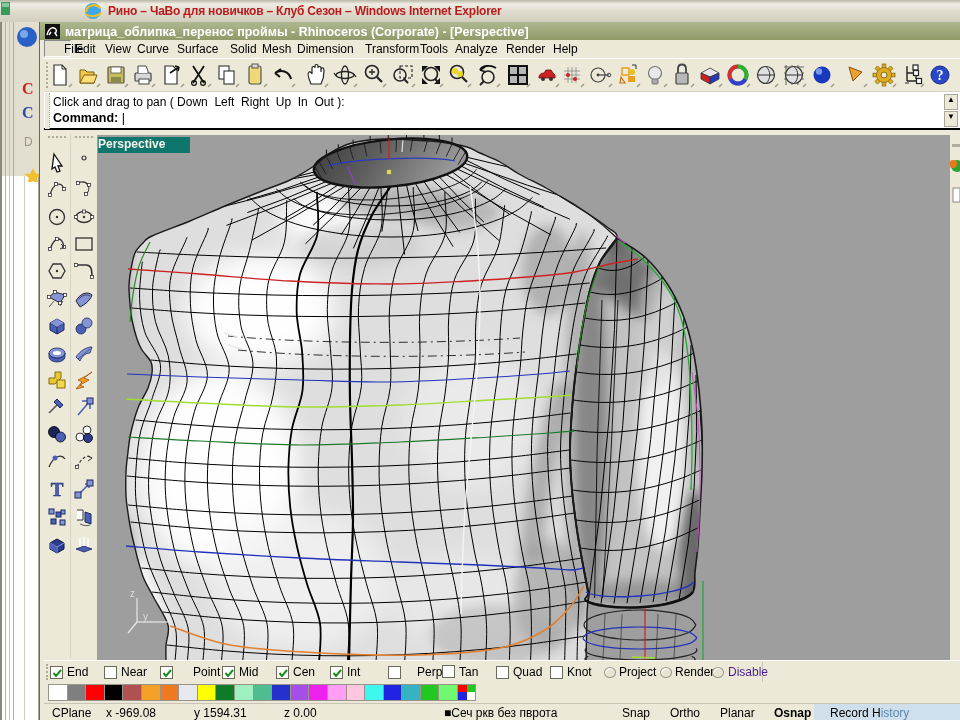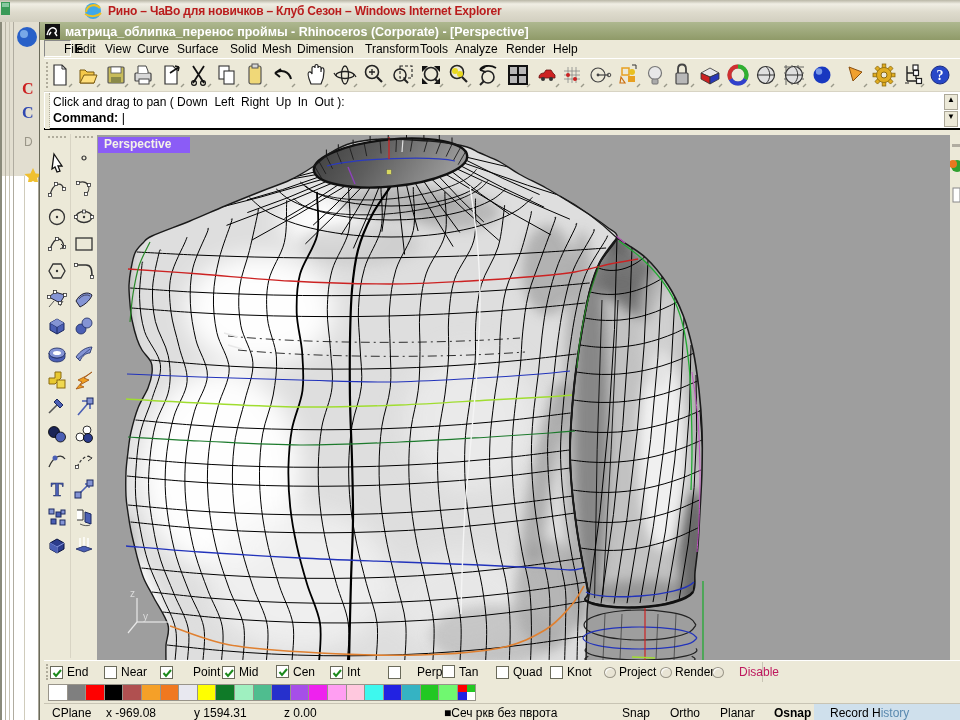--- a/index.html
+++ b/index.html
@@ -619,21 +619,21 @@
 <path d="M586,592 C600,601 680,597 694,582" stroke="#2233bb" stroke-width="1.4" fill="none"></path>
 <path d="M560,196 Q590,212 617,238" stroke="#1a1a1a" stroke-width="1.2" fill="none"></path>
 <g stroke="#e8e8e8" stroke-width="1.2" fill="none">
 <path d="M137,622 L137,598"></path>
       <path d="M137,622 L168,622"></path>
       <path d="M137,622 L128,633"></path>
 </g>
 <text x="130" y="597" font-family="Liberation Sans, sans-serif" font-size="10" fill="#dcdcdc">z</text>
 <text x="143" y="620" font-family="Liberation Sans, sans-serif" font-size="10" fill="#dcdcdc">y</text>
 </svg>
-<div class="abs" style="left:98px;top:137px;width:92px;height:16px;background:#8b5cf6;color:#f4f2e8;font-size:12px;font-weight:bold;padding-left:6px">Perspective</div>
+<div class="abs" style="left:98px;top:137px;width:92px;height:16px;background:#0f766e;color:#f4f2e8;font-size:12px;font-weight:bold;">Perspective</div>
 
 <div class="abs" style="left:950px;top:135px;width:10px;height:525px;background:#ece9d8"></div>
 <svg class="abs" style="left:950px;top:136px" width="10" height="80">
     <rect x="2" y="8" width="8" height="3" fill="#b0aca0"></rect>
     <circle cx="7" cy="30" r="6" fill="#30a030"></circle>
     <circle cx="3" cy="28" r="4" fill="#e87820"></circle>
     <rect x="3" y="52" width="7" height="14" fill="#fff" stroke="#888"></rect>
   </svg>
 
 <div class="abs" style="left:44px;top:660px;width:916px;height:23px;background:#ece9d8;border-top:1px solid #fff"></div>
@@ -654,21 +654,21 @@
       <path d="M2.5,6 L5,9 L10,3" stroke="#1c8a1c" stroke-width="2" fill="none"></path>
     </svg>
     <span style="margin-left:20px;font-size:12px;color:#000">Point</span>
   </div>
 <div style="position:absolute;left:222px;top:665px;display:flex;align-items:center">
     <svg width="13" height="13" style="background:#fff;border:1px solid #6a6a5a">
       <path d="M2.5,6 L5,9 L10,3" stroke="#1c8a1c" stroke-width="2" fill="none"></path>
     </svg>
     <span style="margin-left:4px;font-size:12px;color:#000">Mid</span>
   </div>
-<div style="position:absolute;left:276px;top:665px;display:flex;align-items:flex-start">
+<div style="position:absolute;left:276px;top:665px;display:flex;align-items:center">
     <svg width="13" height="13" style="background:#fff;border:1px solid #6a6a5a">
       <path d="M2.5,6 L5,9 L10,3" stroke="#1c8a1c" stroke-width="2" fill="none"></path>
     </svg>
     <span style="margin-left:4px;font-size:12px;color:#000">Cen</span>
   </div>
 <div style="position:absolute;left:330px;top:665px;display:flex;align-items:center">
     <svg width="13" height="13" style="background:#fff;border:1px solid #6a6a5a">
       <path d="M2.5,6 L5,9 L10,3" stroke="#1c8a1c" stroke-width="2" fill="none"></path>
     </svg>
     <span style="margin-left:4px;font-size:12px;color:#000">Int</span>
@@ -692,21 +692,21 @@
 <div style="position:absolute;left:604px;top:665px;display:flex;align-items:center">
     <div style="width:12px;height:11px;border-radius:50%;background:#e8e4d4;border:1px solid #9a9688;box-shadow:inset 1px 1px 1px #fff"></div>
     <span style="margin-left:3px;font-size:12px;color:#000">Project</span>
   </div>
 <div style="position:absolute;left:660px;top:665px;display:flex;align-items:center">
     <div style="width:12px;height:11px;border-radius:50%;background:#e8e4d4;border:1px solid #9a9688;box-shadow:inset 1px 1px 1px #fff"></div>
     <span style="margin-left:3px;font-size:12px;color:#000">Render</span>
   </div>
 <div style="position:absolute;left:712px;top:665px;display:flex;align-items:center">
     <div style="width:12px;height:11px;border-radius:50%;background:#e8e4d4;border:1px solid #9a9688;box-shadow:inset 1px 1px 1px #fff"></div>
-    <span style="margin-left:15px;font-size:12px;color:#be185d">Disable</span>
+    <span style="margin-left:4px;font-size:12px;color:#4c1d95">Disable</span>
   </div>
 
 <div class="abs" style="left:44px;top:683px;width:916px;height:20px;background:#ece9d8"></div>
 <div style="position:absolute;left:48px;top:684px;height:17px;display:flex">
     <div style="width:18.6px;height:17px;background:#ffffff;border:1px solid #98948a;border-right:none"></div>
     <div style="width:18.6px;height:17px;background:#7f7f7f;border:1px solid #98948a;border-right:none"></div>
     <div style="width:18.6px;height:17px;background:#ff0000;border:1px solid #98948a;border-right:none"></div>
     <div style="width:18.6px;height:17px;background:#000000;border:1px solid #98948a;border-right:none"></div>
     <div style="width:18.6px;height:17px;background:#b05050;border:1px solid #98948a;border-right:none"></div>
     <div style="width:18.6px;height:17px;background:#f5a028;border:1px solid #98948a;border-right:none"></div>

